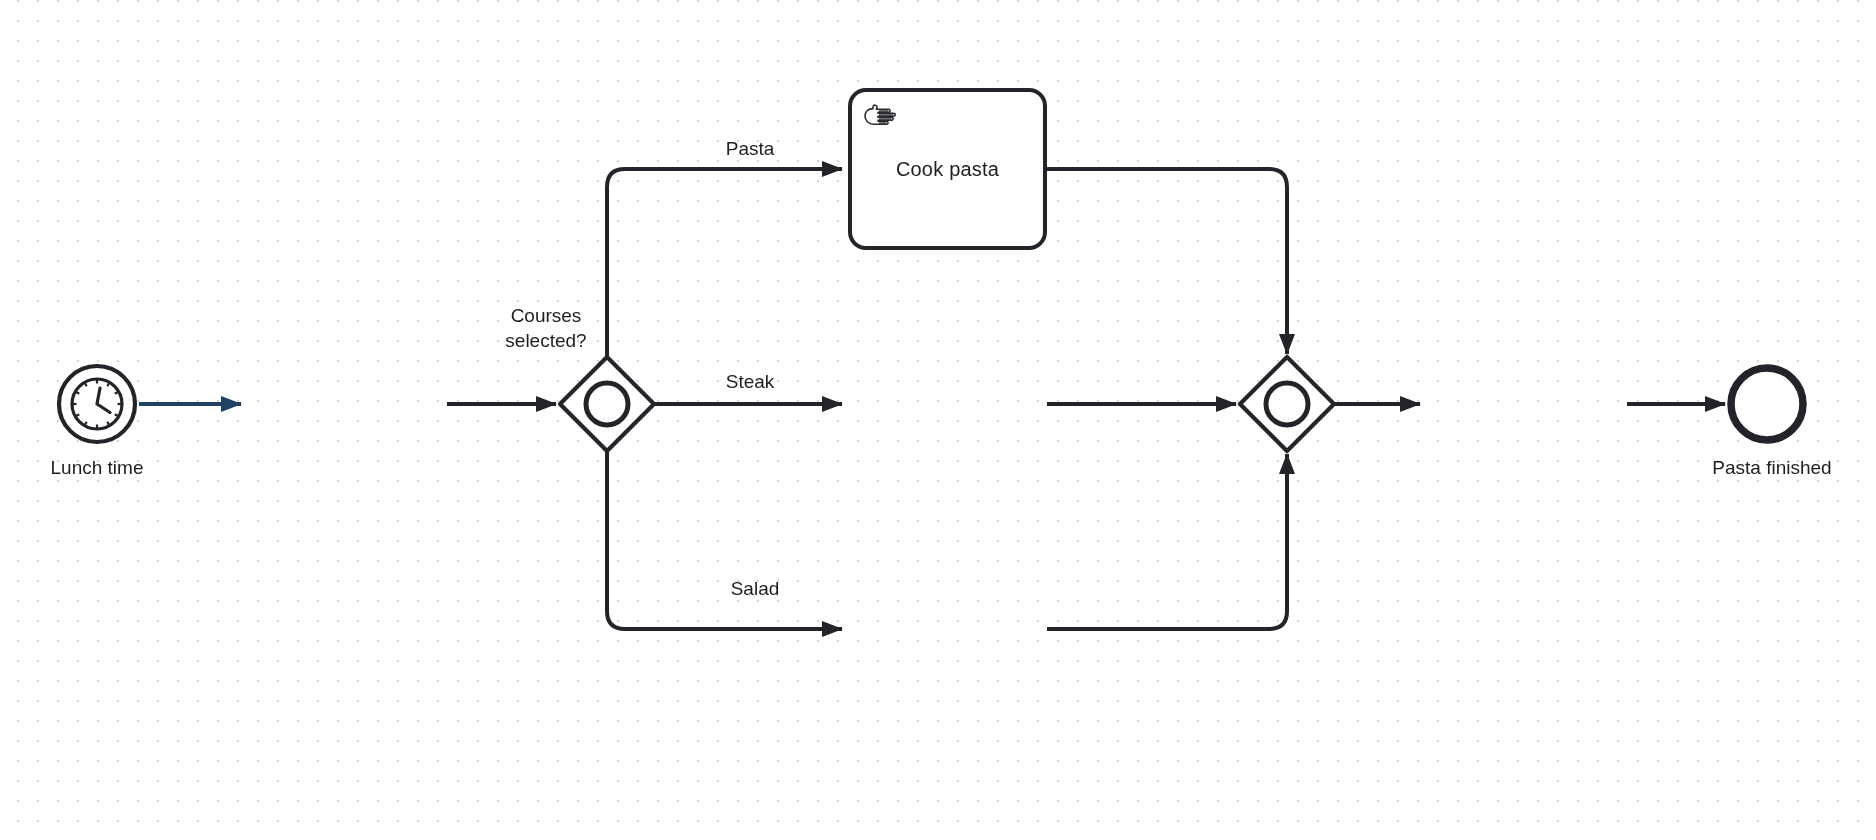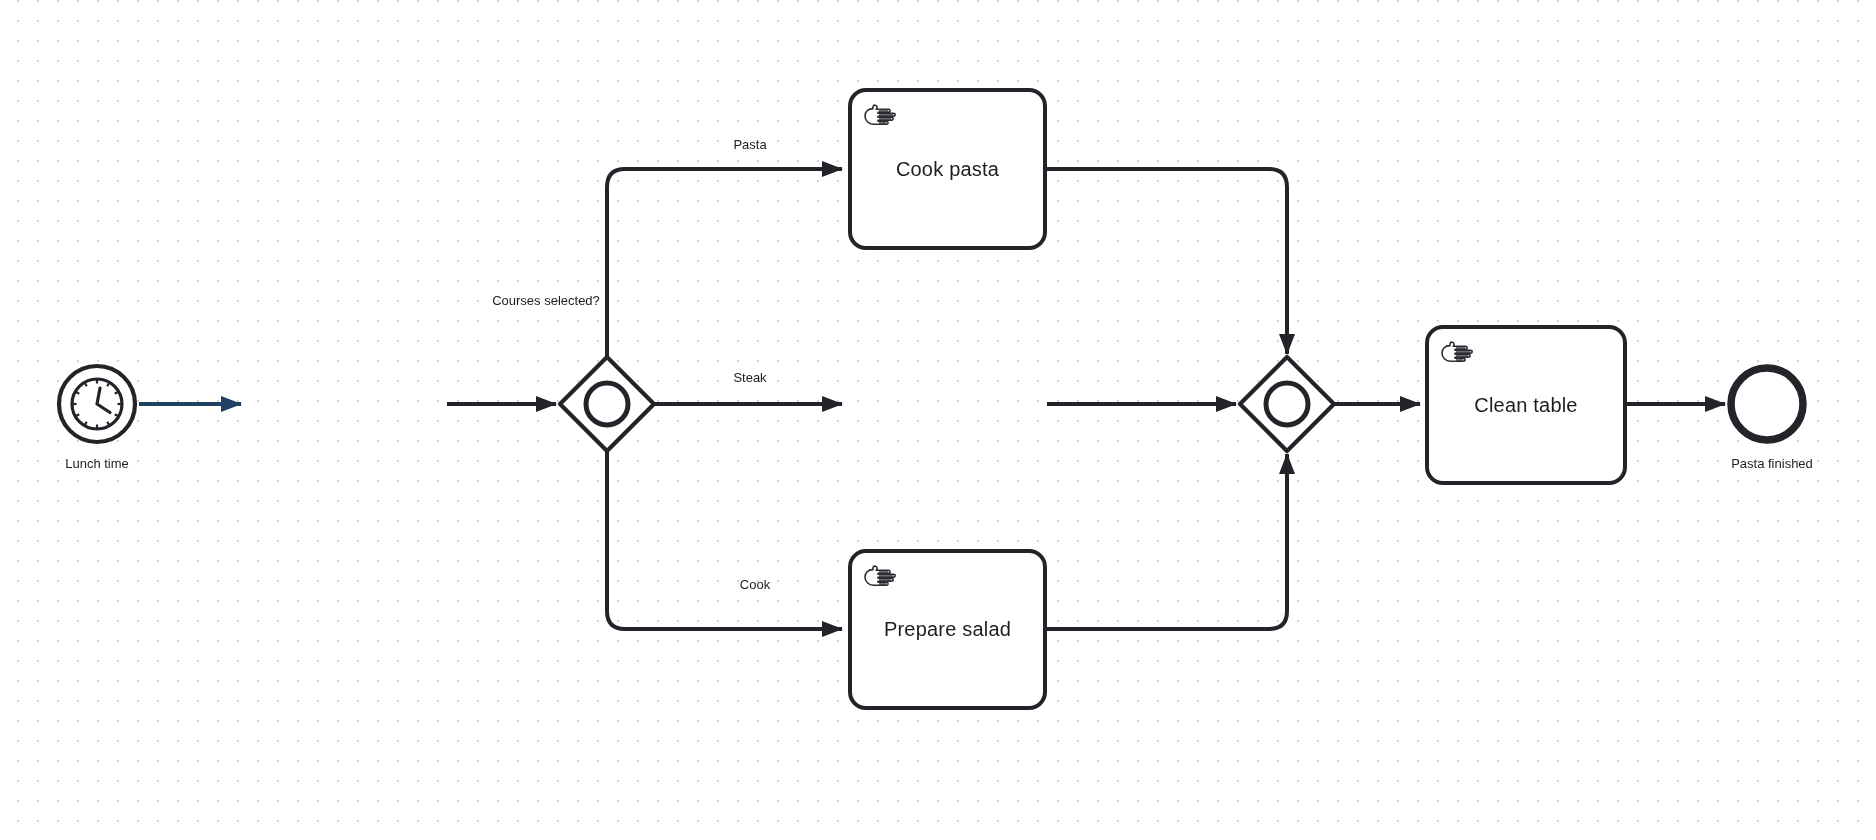--- a/index.html
+++ b/index.html
@@ -41,21 +41,21 @@
     letter-spacing: 0.2px;
   }
   .task-icon {
     position: absolute;
     left: 10px;
     top: 8px;
   }
   .ext-label {
     position: absolute;
     z-index: 3;
-    font-size: 13px;
+    font-size: 19px;
     line-height: 1.32;
     color: #1c1e22;
     text-align: center;
   }
 </style>
 </head>
 <body>
 
 <div class="canvas">
 
@@ -149,39 +149,27 @@
 
 
   <div class="task" style="left:848px; top:88px; width:199px; height:162px;">
     <svg class="task-icon" width="44" height="30">
       <use href="#hand-sym" width="44" height="30"></use>
     </svg>
     <span class="task-label">Cook pasta</span>
   </div>
 
 
-  <div class="task" style="left:848px; top:549px; width:199px; height:161px;">
-    <svg class="task-icon" width="44" height="30">
-      <use href="#hand-sym" width="44" height="30"></use>
-    </svg>
-    <span class="task-label">Prepare salad</span>
-  </div>
 
-  <div class="task" style="left:1425px; top:325px; width:202px; height:160px;">
-    <svg class="task-icon" width="44" height="30">
-      <use href="#hand-sym" width="44" height="30"></use>
-    </svg>
-    <span class="task-label">Clean table</span>
-  </div>
 
   <div class="ext-label" style="left:17px; top:455px; width:160px;">Lunch time</div>
 
-  <div class="ext-label" style="left:486px; top:292px; width:120px;">Courses selected?</div>
+  <div class="ext-label" style="left:486px; top:303px; width:120px;">Courses selected?</div>
 
   <div class="ext-label" style="left:700px; top:136px; width:100px;">Pasta</div>
 
   <div class="ext-label" style="left:700px; top:369px; width:100px;">Steak</div>
 
-  <div class="ext-label" style="left:705px; top:576px; width:100px;">Cook</div>
+  <div class="ext-label" style="left:705px; top:576px; width:100px;">Salad</div>
 
   <div class="ext-label" style="left:1687px; top:455px; width:170px;">Pasta finished</div>
 
 </div>
 
 </body></html>

